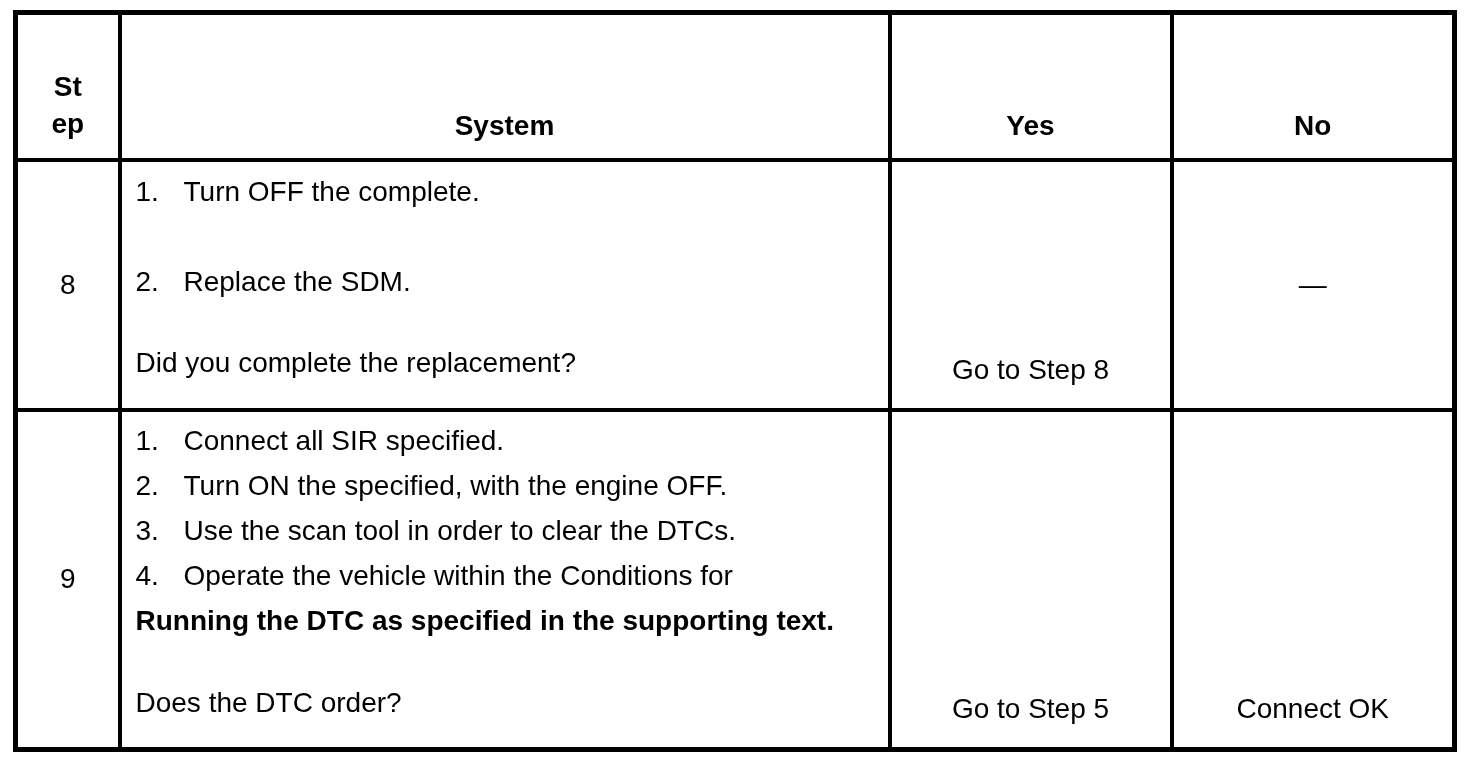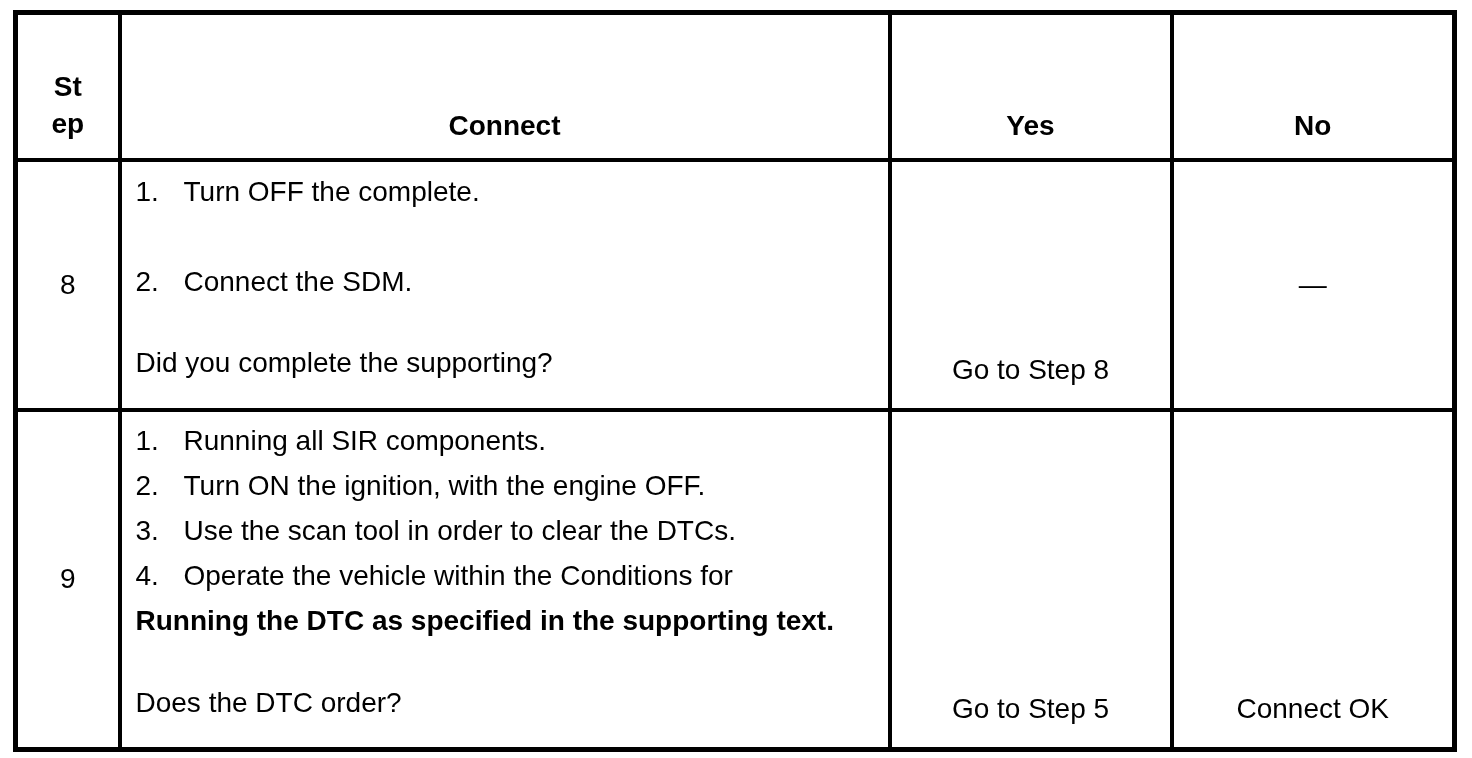--- a/index.html
+++ b/index.html
@@ -89,55 +89,55 @@
       <col style="width:282px">
       <col style="width:283px">
     </colgroup>
 
     <tbody>
         <tr class="header-row">
       <th class="hdr">
         <span class="hdr-line">St</span>
         <span class="hdr-line">ep</span>
       </th>
-      <th class="hdr">Connect</th>
+      <th class="hdr">System</th>
       <th class="hdr">Yes</th>
       <th class="hdr">No</th>
     </tr>
 
     <tr class="body-row-8">
       <td class="step-cell">8</td>
       <td class="action-cell">
         <div class="action-inner h8 r8">
           <div class="item item-0">
             <span class="num">1.</span>
             <span class="itxt">Turn OFF the complete.</span>
           </div>
           <div class="item item-1">
             <span class="num">2.</span>
-            <span class="itxt">Connect the SDM.</span>
+            <span class="itxt">Replace the SDM.</span>
           </div>
-          <div class="question">Did you complete the supporting?</div>
+          <div class="question">Did you complete the replacement?</div>
         </div>
       </td>
       <td class="yes-cell">Go to Step 8</td>
       <td class="no-cell dash-middle">—</td>
     </tr>
 
     <tr class="body-row-9">
       <td class="step-cell">9</td>
       <td class="action-cell">
         <div class="action-inner h9 r9">
           <div class="item item-0">
             <span class="num">1.</span>
-            <span class="itxt">Running all SIR components.</span>
+            <span class="itxt">Connect all SIR specified.</span>
           </div>
           <div class="item">
             <span class="num">2.</span>
-            <span class="itxt">Turn ON the ignition, with the engine OFF.</span>
+            <span class="itxt">Turn ON the specified, with the engine OFF.</span>
           </div>
           <div class="item">
             <span class="num">3.</span>
             <span class="itxt">Use the scan tool in order to clear the DTCs.</span>
           </div>
           <div class="item">
             <span class="num">4.</span>
             <span class="itxt">Operate the vehicle within the Conditions for</span>
           </div>
           <div class="continuation">Running the DTC as specified in the supporting text.</div>

